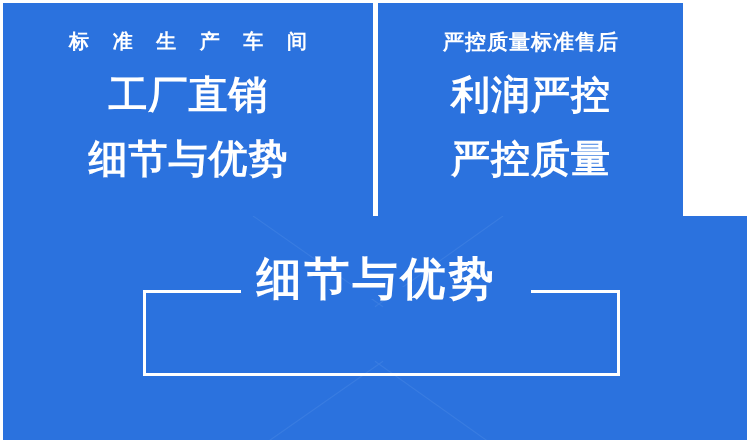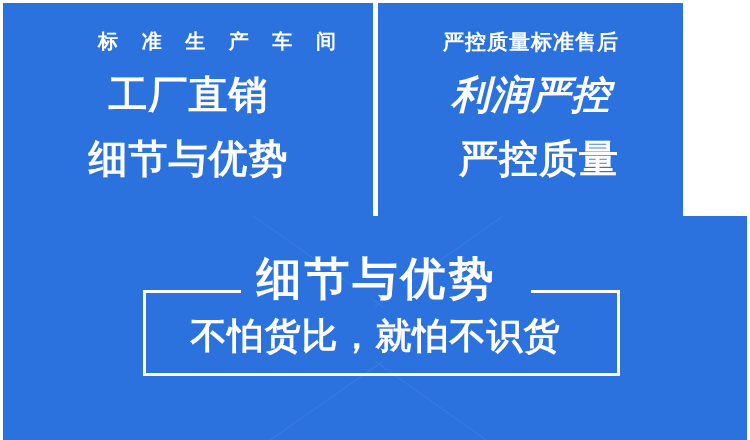--- a/index.html
+++ b/index.html
@@ -73,39 +73,38 @@
 
   
   .eyebrow {
     font-size: 20px;
     font-weight: bold;
   }
   #left-eyebrow {
     top: 28px;
     letter-spacing: 9px;
     text-indent: 9px;
-    padding-left: 29px;
   }
   #right-eyebrow {
     top: 28px;
     letter-spacing: 1px;
     text-indent: 1px;
     font-size: 21px;
   }
 
   
   .headline {
     font-size: 39px;
     letter-spacing: 1px;
     text-indent: 1px;
   }
   #left-line1  { top: 72px; }
   #left-line2  { top: 136px; }
-  #right-line1 { top: 72px; font-style: italic; }
-  #right-line2 { top: 136px; padding-left: 8px; }
+  #right-line1 { top: 72px; }
+  #right-line2 { top: 136px; }
 
   
   #deco-frame {
     position: absolute;
     left: 140px;            
     top: 74px;              
     width: 477px;
     height: 86px;
     border: 3px solid #ffffff;
     box-sizing: border-box;
@@ -161,16 +160,15 @@
       <line x1="250" y1="208" x2="380" y2="128"></line>
       <line x1="500" y1="208" x2="372" y2="128"></line>
     </svg>
 
     <div id="deco-frame">
       <div id="frame-gap"></div>
     </div>
 
     <div class="txt" id="bottom-title">细节与优势</div>
 
-    <div class="txt" id="bottom-subtitle">不怕货比，就怕不识货</div>
   </div>
 
 </div>
 
 </body></html>

